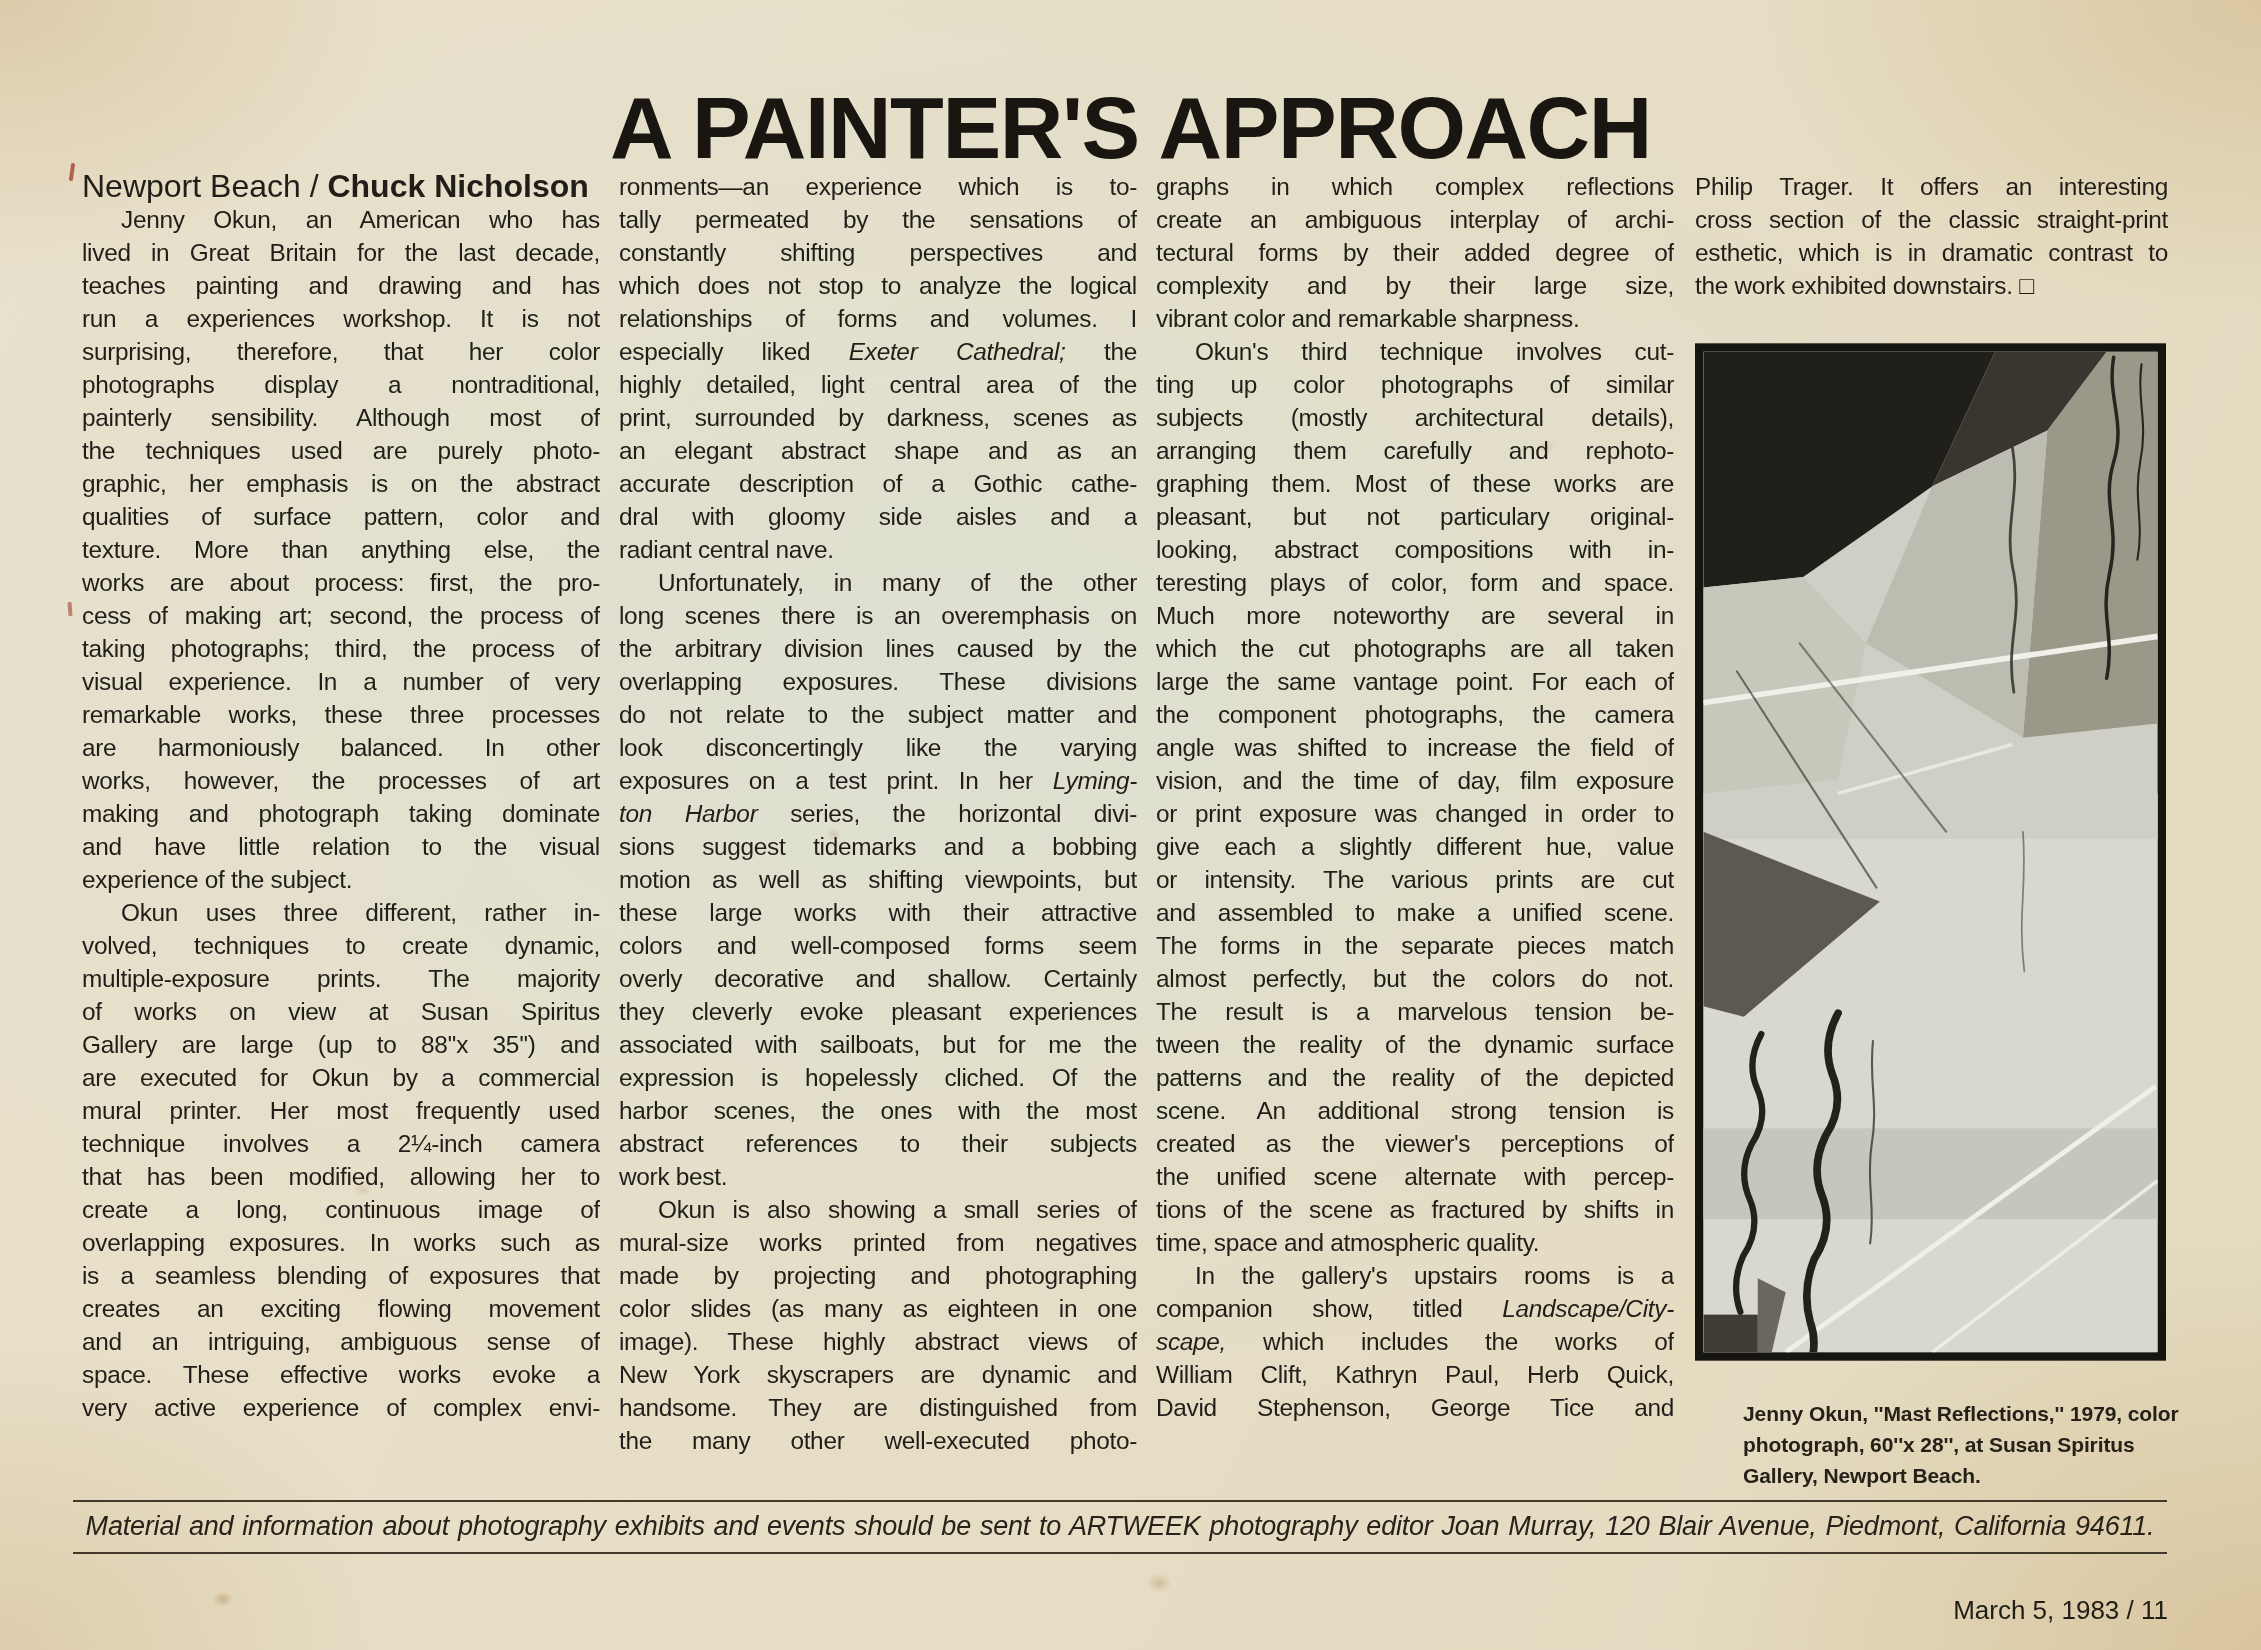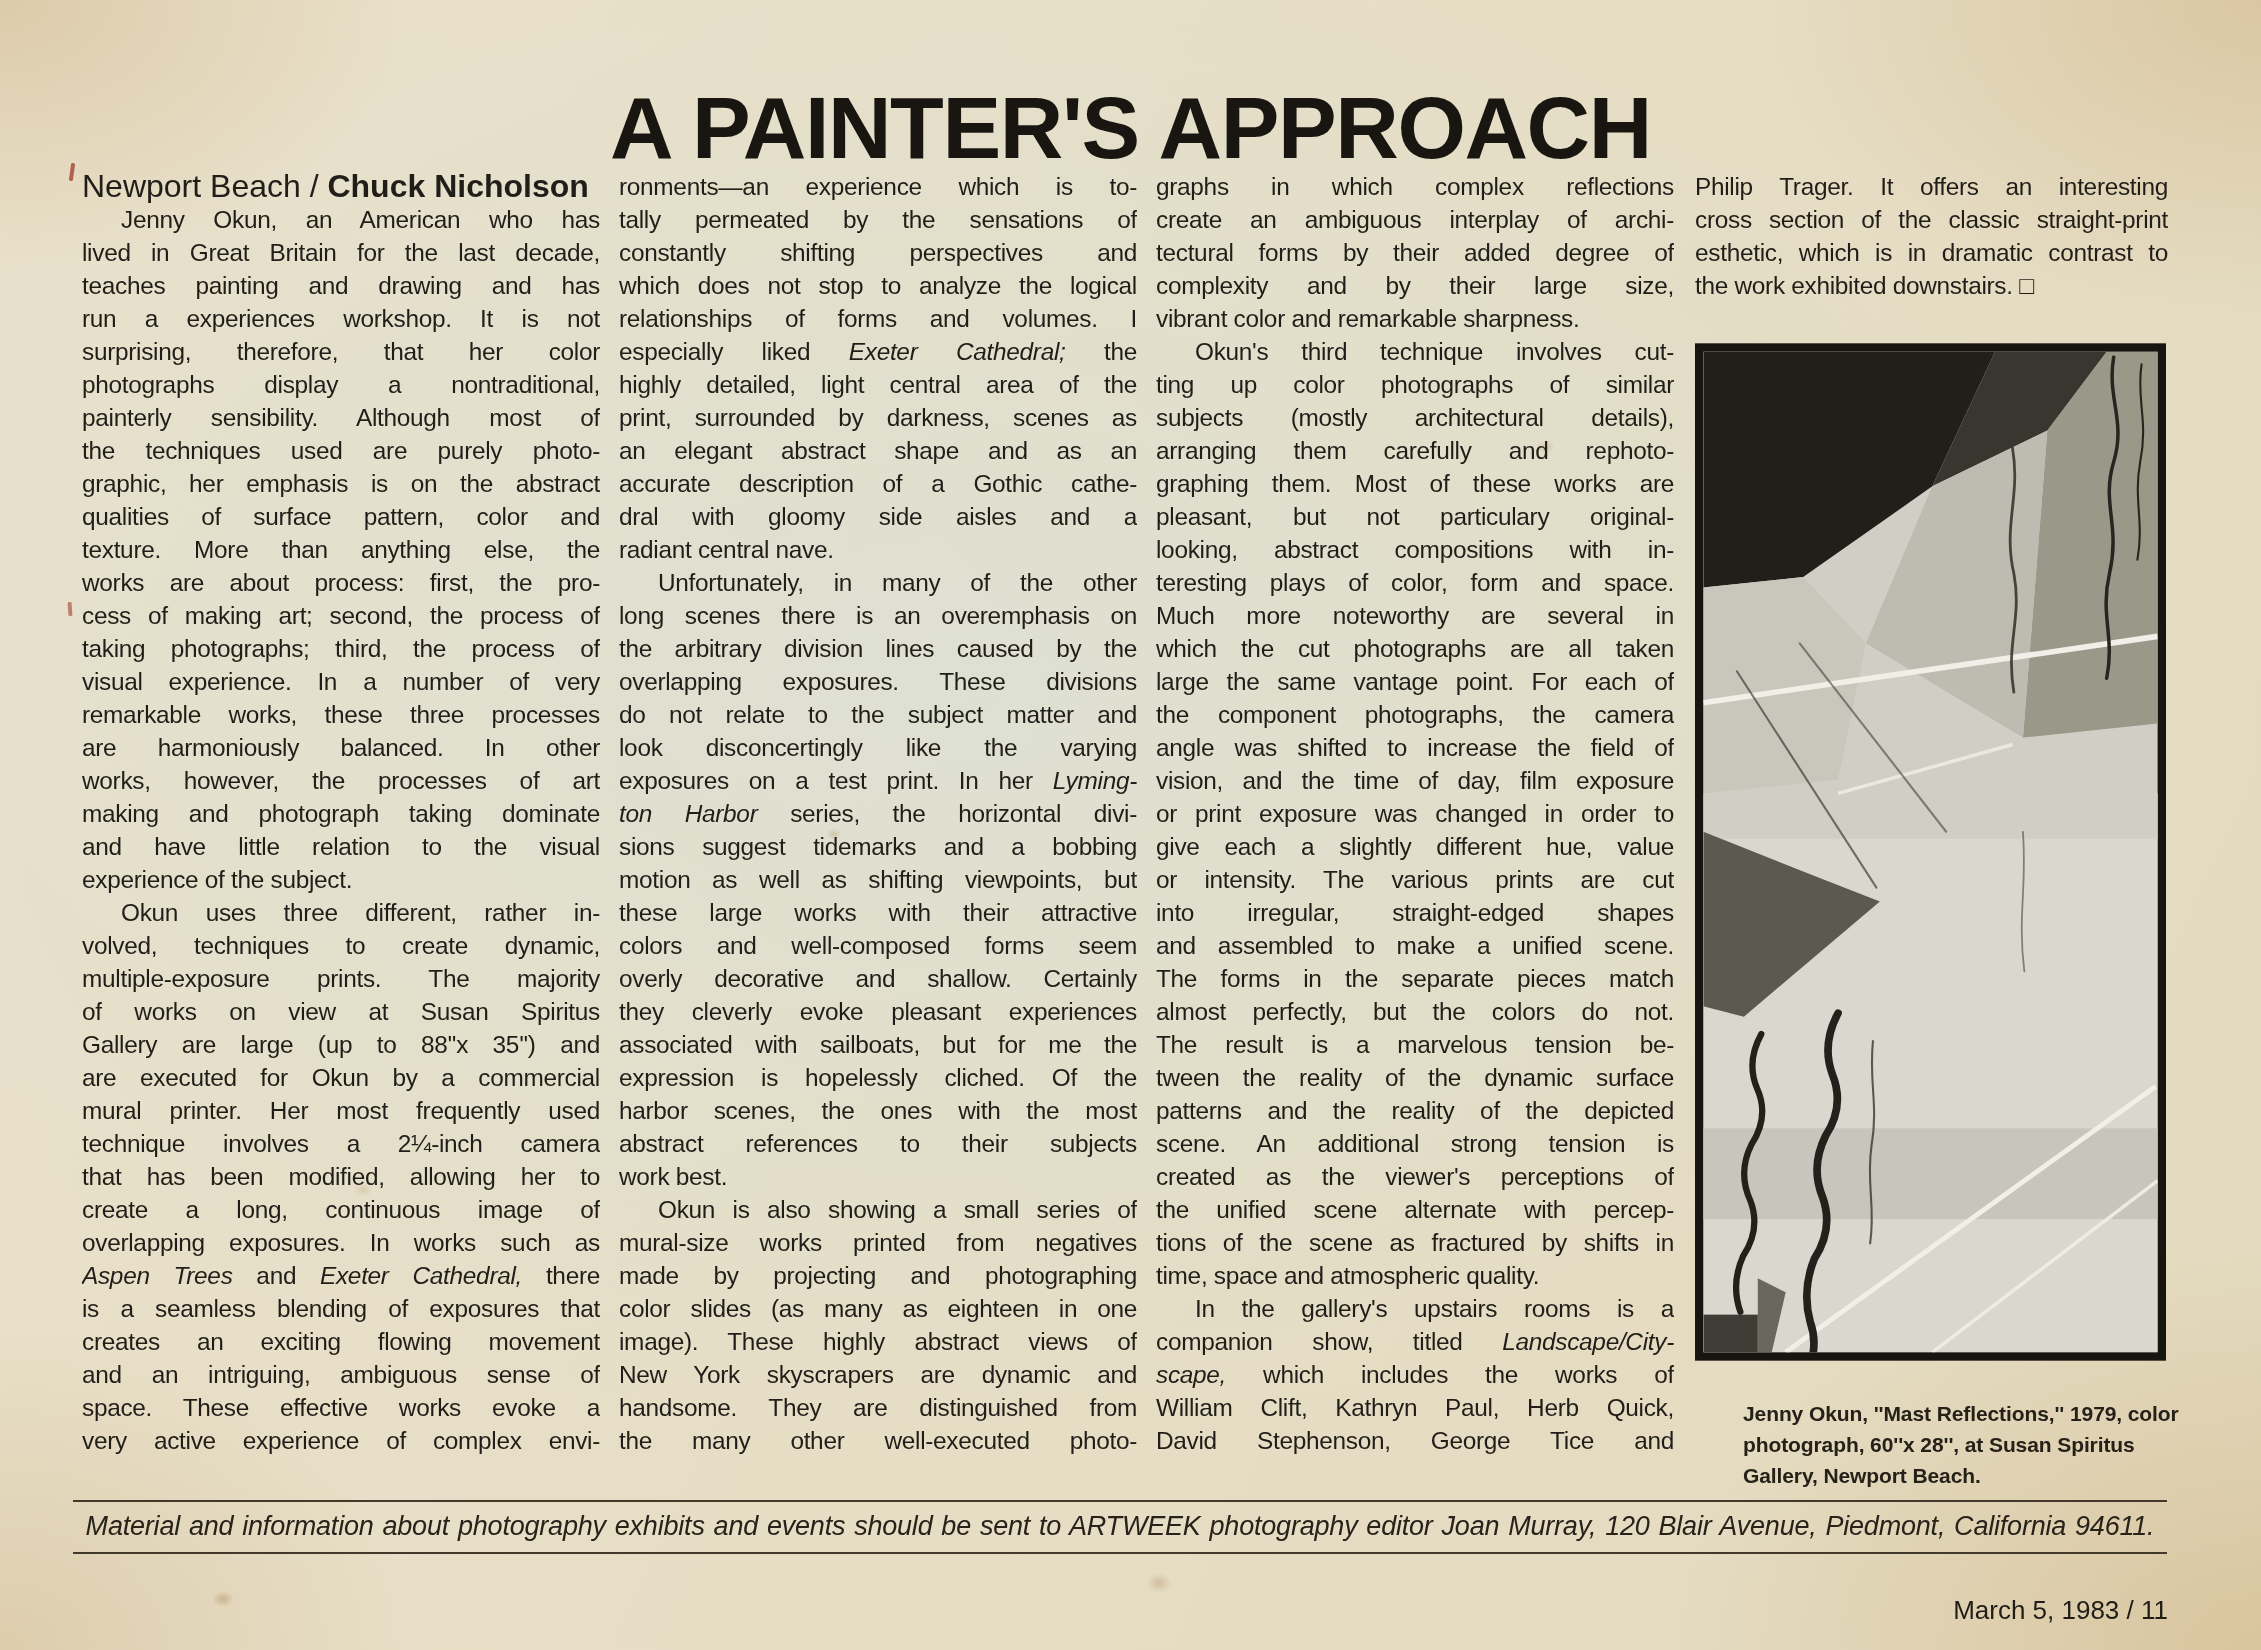--- a/index.html
+++ b/index.html
@@ -89,21 +89,20 @@
       <div class="ln "><span>volved, techniques to create dynamic,</span></div>
       <div class="ln "><span>multiple-exposure prints. The majority</span></div>
       <div class="ln "><span>of works on view at Susan Spiritus</span></div>
       <div class="ln "><span>Gallery are large (up to 88''x 35'') and</span></div>
       <div class="ln "><span>are executed for Okun by a commercial</span></div>
       <div class="ln "><span>mural printer. Her most frequently used</span></div>
       <div class="ln "><span>technique involves a 2¼-inch camera</span></div>
       <div class="ln "><span>that has been modified, allowing her to</span></div>
       <div class="ln "><span>create a long, continuous image of</span></div>
       <div class="ln "><span>overlapping exposures. In works such as</span></div>
-      <div class="ln "><span class="it">Aspen Trees</span><span> and </span><span class="it">Exeter Cathedral,</span><span> there</span></div>
       <div class="ln "><span>is a seamless blending of exposures that</span></div>
       <div class="ln "><span>creates an exciting flowing movement</span></div>
       <div class="ln "><span>and an intriguing, ambiguous sense of</span></div>
       <div class="ln "><span>space. These effective works evoke a</span></div>
       <div class="ln "><span>very active experience of complex envi-</span></div>
     </div>
   <div class="col" id="col2">
       <div class="ln "><span>ronments—an experience which is to-</span></div>
       <div class="ln "><span>tally permeated by the sensations of</span></div>
       <div class="ln "><span>constantly shifting perspectives and</span></div>
@@ -160,21 +159,20 @@
       <div class="ln "><span>teresting plays of color, form and space.</span></div>
       <div class="ln "><span>Much more noteworthy are several in</span></div>
       <div class="ln "><span>which the cut photographs are all taken</span></div>
       <div class="ln "><span>large the same vantage point. For each of</span></div>
       <div class="ln "><span>the component photographs, the camera</span></div>
       <div class="ln "><span>angle was shifted to increase the field of</span></div>
       <div class="ln "><span>vision, and the time of day, film exposure</span></div>
       <div class="ln "><span>or print exposure was changed in order to</span></div>
       <div class="ln "><span>give each a slightly different hue, value</span></div>
       <div class="ln "><span>or intensity. The various prints are cut</span></div>
-      <div class="ln "><span>into irregular, straight-edged shapes</span></div>
       <div class="ln "><span>and assembled to make a unified scene.</span></div>
       <div class="ln "><span>The forms in the separate pieces match</span></div>
       <div class="ln "><span>almost perfectly, but the colors do not.</span></div>
       <div class="ln "><span>The result is a marvelous tension be-</span></div>
       <div class="ln "><span>tween the reality of the dynamic surface</span></div>
       <div class="ln "><span>patterns and the reality of the depicted</span></div>
       <div class="ln "><span>scene. An additional strong tension is</span></div>
       <div class="ln "><span>created as the viewer's perceptions of</span></div>
       <div class="ln "><span>the unified scene alternate with percep-</span></div>
       <div class="ln "><span>tions of the scene as fractured by shifts in</span></div>

